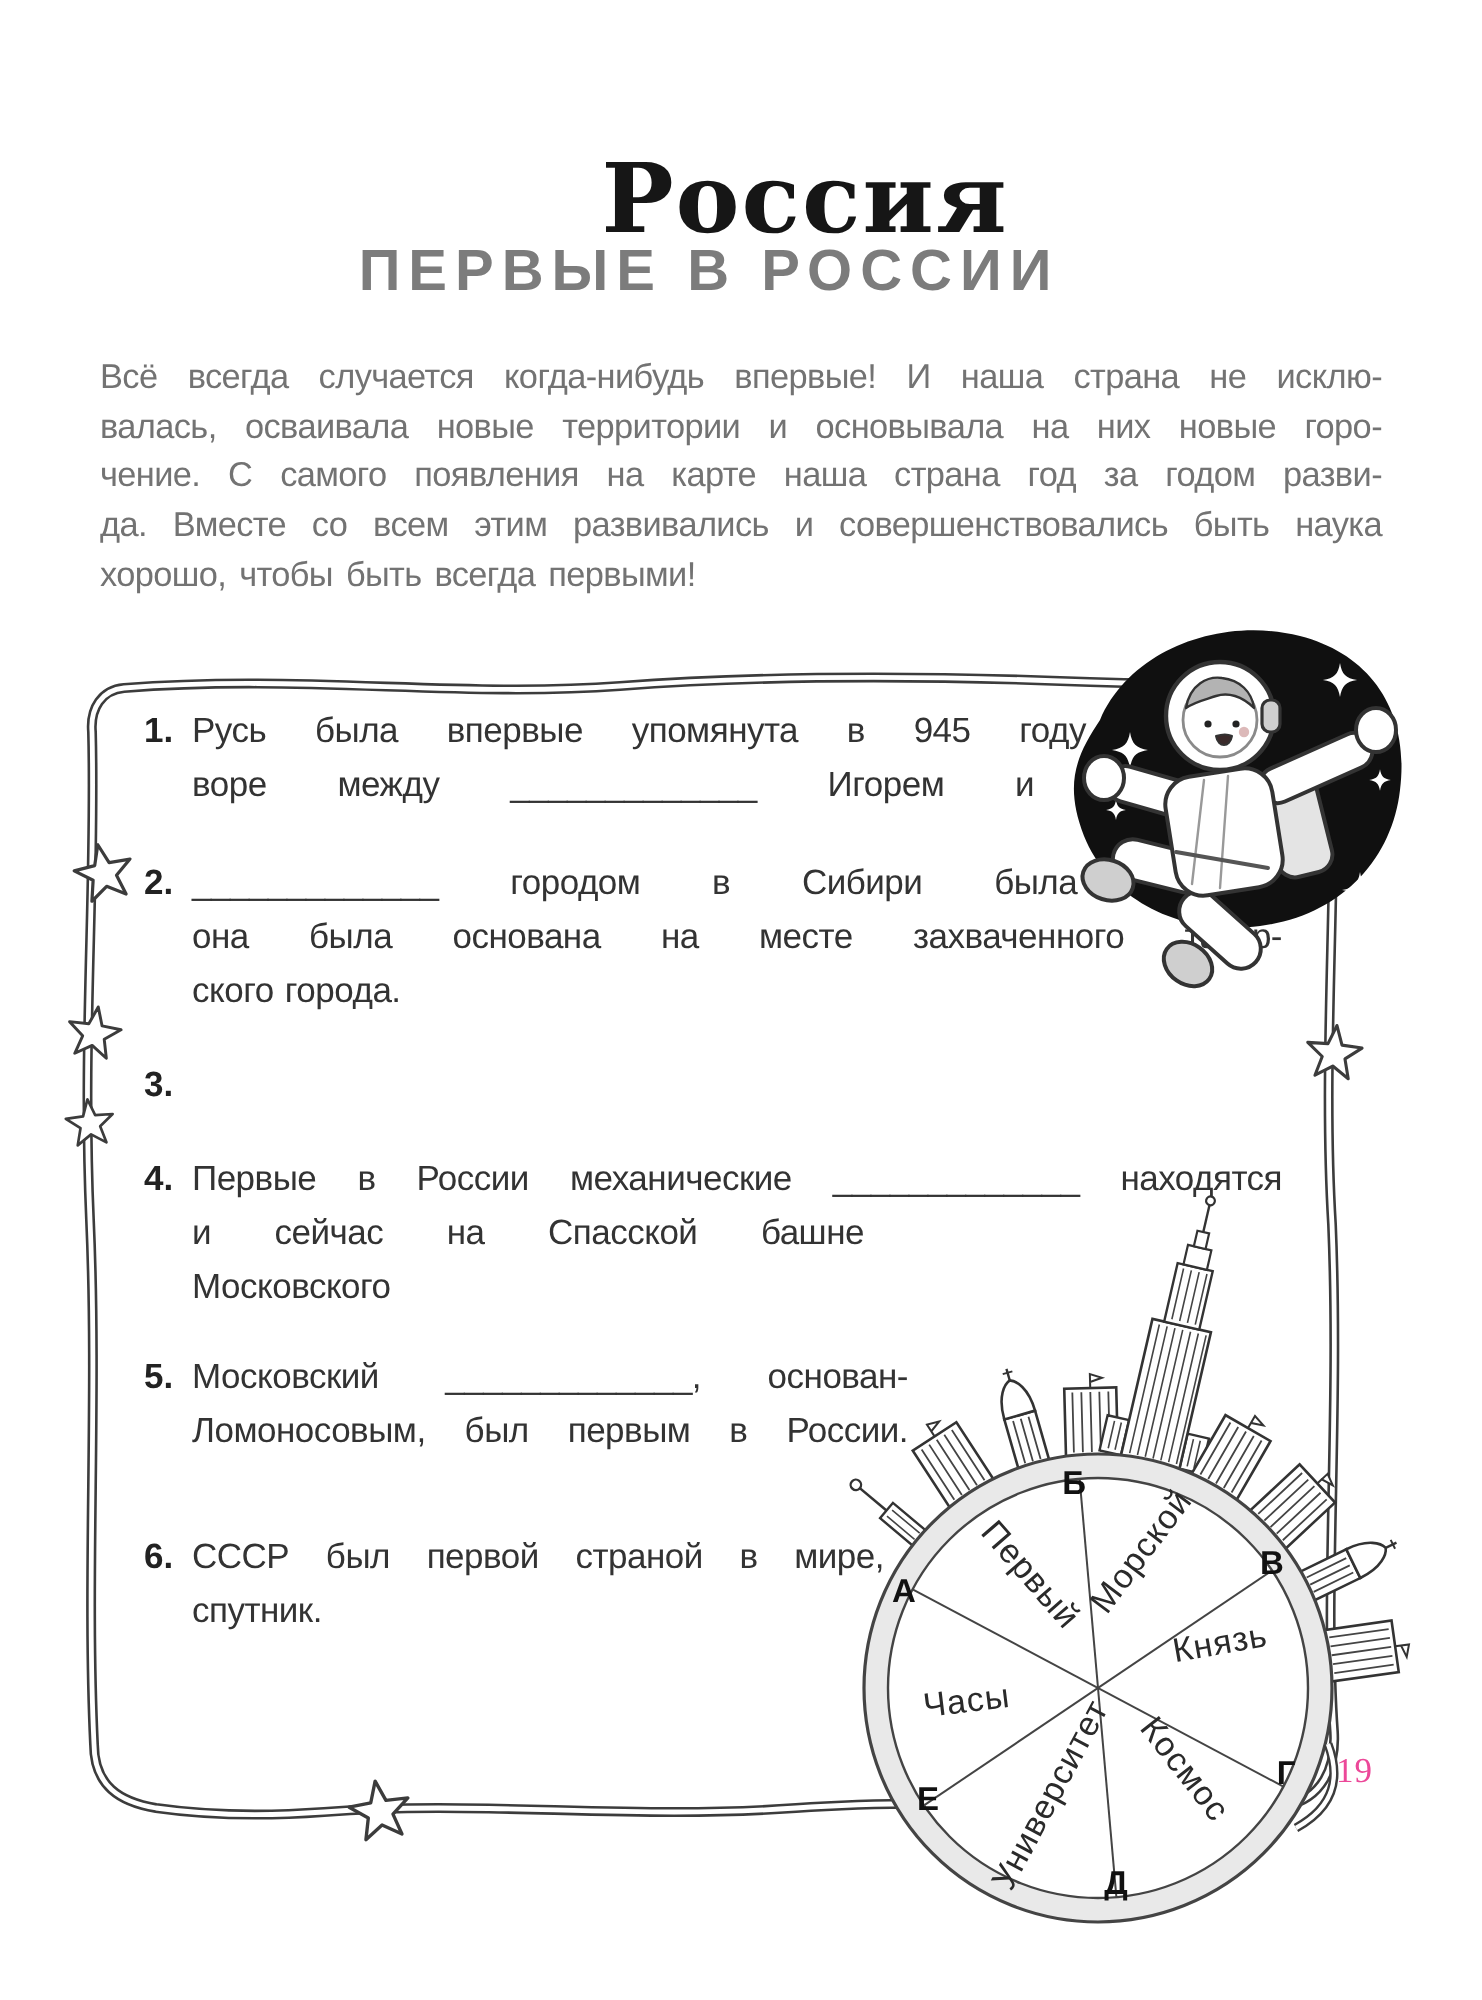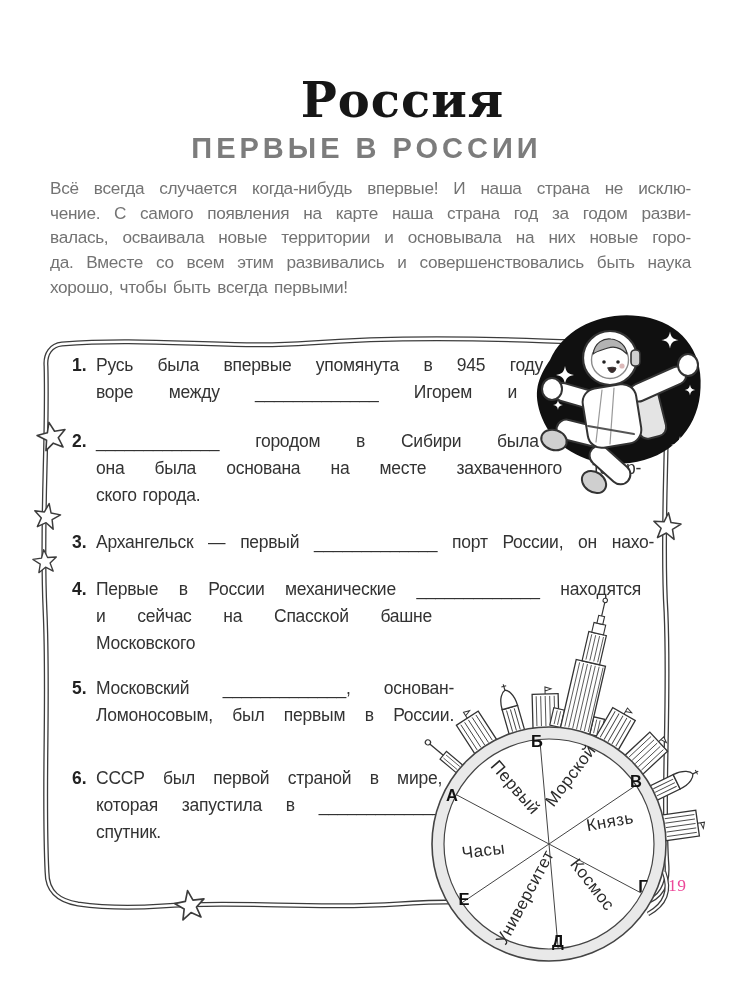--- a/index.html
+++ b/index.html
@@ -8,21 +8,21 @@
     font-family:"Liberation Sans",sans-serif;color:#2d2d2d;overflow:hidden;
   }
   .page-title{
     position:absolute;left:16px;top:56px;width:741px;text-align:center;
     font-family:"DejaVu Serif",serif;font-weight:bold;font-size:48px;
     letter-spacing:1px;color:#161616;margin:16px;
   }
   .page-subtitle{
     position:absolute;left:0;top:120px;width:709px;text-align:center;
     font-weight:bold;font-size:29px;letter-spacing:4px;color:#7c7c7c;
-    text-transform:uppercase;margin:12px;
+    text-transform:uppercase;margin:0;
   }
   .intro{
     position:absolute;left:50px;top:176px;width:641px;
     font-size:17.2px;letter-spacing:-0.3px;word-spacing:2px;color:#737373;
   }
   .intro .jline{line-height:24.7px;}
   .jline{text-align:justify;text-align-last:justify;white-space:normal;}
   .last-left .jline.lastline{text-align-last:left;}
   .questions{position:absolute;left:72px;top:352px;width:600px;}
   .q{display:flex;align-items:flex-start;}
@@ -70,22 +70,22 @@
   <use href="#star5" transform="translate(45,562) rotate(-6) scale(0.95)"></use>
   <use href="#star5" transform="translate(667,527) rotate(6) scale(1.1)"></use>
   <use href="#star5" transform="translate(190,906) rotate(-9) scale(1.2)"></use>
 </svg>
 
 <h1 class="page-title">Россия</h1>
 <h2 class="page-subtitle">Первые в России</h2>
 
 <div class="intro last-left">
     <div class="jline">Всё всегда случается когда-нибудь впервые! И наша страна не исклю-</div>
+    <div class="jline">валась, осваивала новые территории и основывала на них новые горо-</div>
     <div class="jline">чение. С самого появления на карте наша страна год за годом разви-</div>
-    <div class="jline">валась, осваивала новые территории и основывала на них новые горо-</div>
     <div class="jline">да. Вместе со всем этим развивались и совершенствовались быть наука</div>
     <div class="jline lastline">хорошо, чтобы быть всегда первыми!</div>
   </div>
 
 <div class="questions">
   <div class="q q1">
     <div class="qnum">1.</div>
     <div class="qtext">
         <div class="jline">Русь была впервые упомянута в 945 году в дого-</div>
         <div class="jline lastline">воре между _____________ Игорем и Византией.</div>
@@ -95,42 +95,40 @@
     <div class="qnum">2.</div>
     <div class="qtext">
         <div class="jline">_____________ городом в Сибири была Тюмень,</div>
         <div class="jline">она была основана на месте захваченного татар-</div>
         <div class="jline lastline">ского города.</div>
       </div>
   </div>
   <div class="q q3 last-left">
     <div class="qnum">3.</div>
     <div class="qtext">
-        <div class="jline">Архангельск — первый _____________ порт России, он нахо-</div>
       </div>
   </div>
   <div class="q q4 last-left">
     <div class="qnum">4.</div>
     <div class="qtext">
         <div class="jline">Первые в России механические _____________ находятся</div>
         <div class="jline">и сейчас на Спасской башне Московского</div>
       </div>
   </div>
   <div class="q q5">
     <div class="qnum">5.</div>
     <div class="qtext">
         <div class="jline">Московский _____________, основан-</div>
         <div class="jline lastline">Ломоносовым, был первым в России.</div>
       </div>
   </div>
   <div class="q q6 last-left">
     <div class="qnum">6.</div>
     <div class="qtext">
         <div class="jline">СССР был первой страной в мире,</div>
-        <div class="jline">которая запустила в _____________</div>
         <div class="jline lastline">спутник.</div>
       </div>
   </div>
 </div>
 
 <svg class="wheel-svg" width="341" height="425" viewBox="0 0 341 425">
   <defs>
     <g id="hatchTower">
       <path d="M-13,0 L-13,-34 L13,-34 L13,0 Z" fill="#fff" stroke="#333" stroke-width="1.3"></path>
       <path d="M-9,-2 L-9,-32 M-4.5,-2 L-4.5,-32 M0,-2 L0,-32 M4.5,-2 L4.5,-32 M9,-2 L9,-32" stroke="#444" stroke-width="0.9" fill="none"></path>

